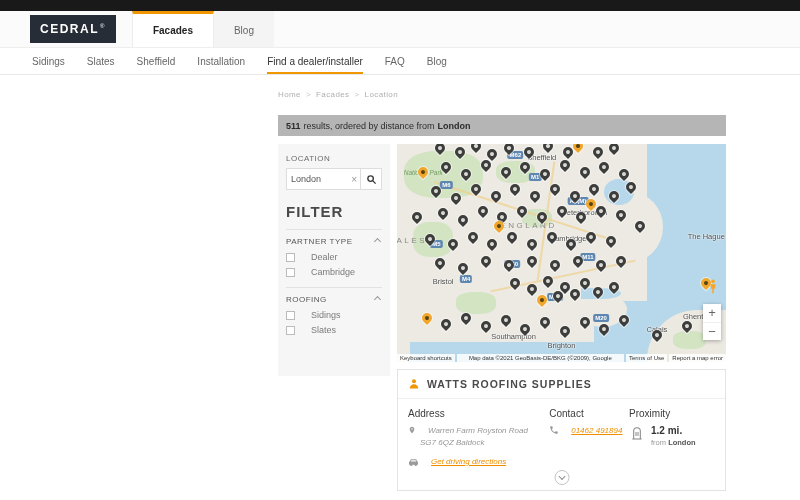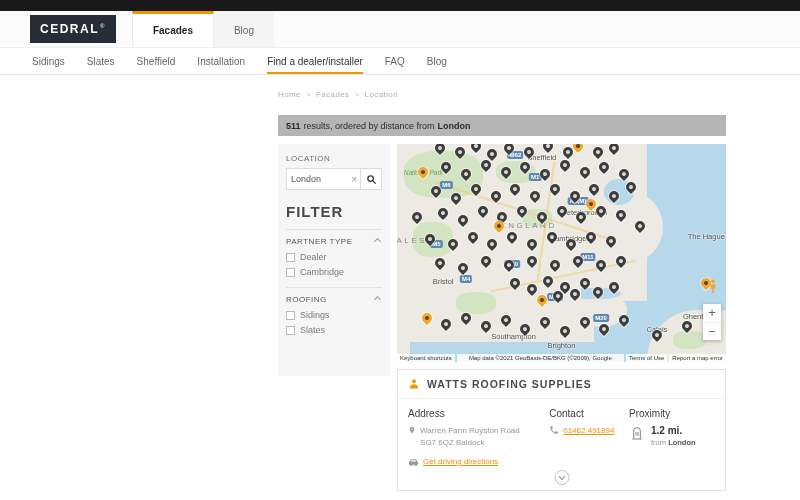--- a/index.html
+++ b/index.html
@@ -44,21 +44,21 @@
   .sinput{flex:1;min-width:0;border:none;outline:none;font-size:9px;color:#555;padding:0 4px;background:transparent;
           font-family:"Liberation Sans",sans-serif;}
   .clear{font-size:10px;color:#999;padding:0 3px;cursor:pointer;}
   .sdiv{width:1px;height:100%;background:#ddd;}
   .sbtn{width:20px;height:100%;border:none;background:#fff;display:flex;align-items:center;justify-content:center;cursor:pointer;}
   .ftitle{font-size:15px;font-weight:bold;color:#4a4a4a;letter-spacing:1px;margin:13px 0 9px;}
   .fgroup{border-top:1px solid #e1e1e1;padding:7px 0 5px;}
   .fgh{display:flex;justify-content:space-between;align-items:center;font-size:8px;color:#555;
        letter-spacing:.5px;margin-bottom:6px;cursor:pointer;}
   .chev{width:5px;height:5px;border-left:1px solid #999;border-top:1px solid #999;transform:rotate(45deg);margin-right:2px;}
-  .opt{display:flex;align-items:center;gap:5px;margin:5px 0;font-size:9px;color:#7b7b7b;cursor:pointer;}
+  .opt{display:flex;align-items:center;gap:16px;margin:5px 0;font-size:9px;color:#7b7b7b;cursor:pointer;}
   .cb{width:9px;height:9px;border:1px solid #bbb;background:#fff;flex:0 0 auto;}
   
   .mapcol{flex:1;}
   .map{position:relative;width:329px;height:218px;background:var(--land);overflow:hidden;cursor:grab;}
   .shape{position:absolute;}
   .sea{background:var(--sea);}
   .landp{background:var(--land);}
   .g{background:var(--green);border-radius:40%;opacity:.85;}
   .road{position:absolute;background:#F0D08C;opacity:.7;}
   .layer{position:absolute;inset:0;}
@@ -89,21 +89,21 @@
   .attr a{color:#333;text-decoration:none;cursor:pointer;}
   
   .card{position:relative;margin-top:7px;background:#fff;border:1px solid #e3e3e3;padding-bottom:18px;}
   .cardhead{display:flex;align-items:center;gap:7px;padding:8px 10px;border-bottom:1px solid #eee;cursor:pointer;}
   .dname{font-size:10.5px;font-weight:bold;letter-spacing:1px;color:#4a4a4a;}
   .cardbody{display:flex;padding:9px 10px 4px;}
   .col.addr{width:46%;}
   .col.contact{width:26%;}
   .col.prox{width:28%;}
   .colh{font-size:10px;color:#3c3c3c;margin-bottom:6px;}
-  .aline{display:flex;align-items:flex-start;gap:4px;font-size:8px;color:#979797;line-height:1.5;}
+  .aline{display:flex;align-items:flex-start;gap:12px;font-size:8px;color:#979797;line-height:1.5;font-style:italic;}
   .aline.ind{padding-left:12px;}
   .aline.dir{margin-top:7px;align-items:center;}
   .licon{flex:0 0 auto;display:inline-flex;}
   .olink{color:#EF8F00;text-decoration:underline;font-size:8px;cursor:pointer;}
   .proxrow{display:flex;align-items:flex-start;gap:6px;}
   .dist{font-size:10px;font-weight:bold;color:#333;}
   .from{font-size:7.5px;color:#999;margin-top:2px;}
   .from b{color:#555;}
   .expand{position:absolute;left:50%;bottom:5px;transform:translateX(-50%);width:15px;height:15px;
           border:1px solid #c4c4c4;border-radius:50%;background:#fff;display:flex;align-items:center;

